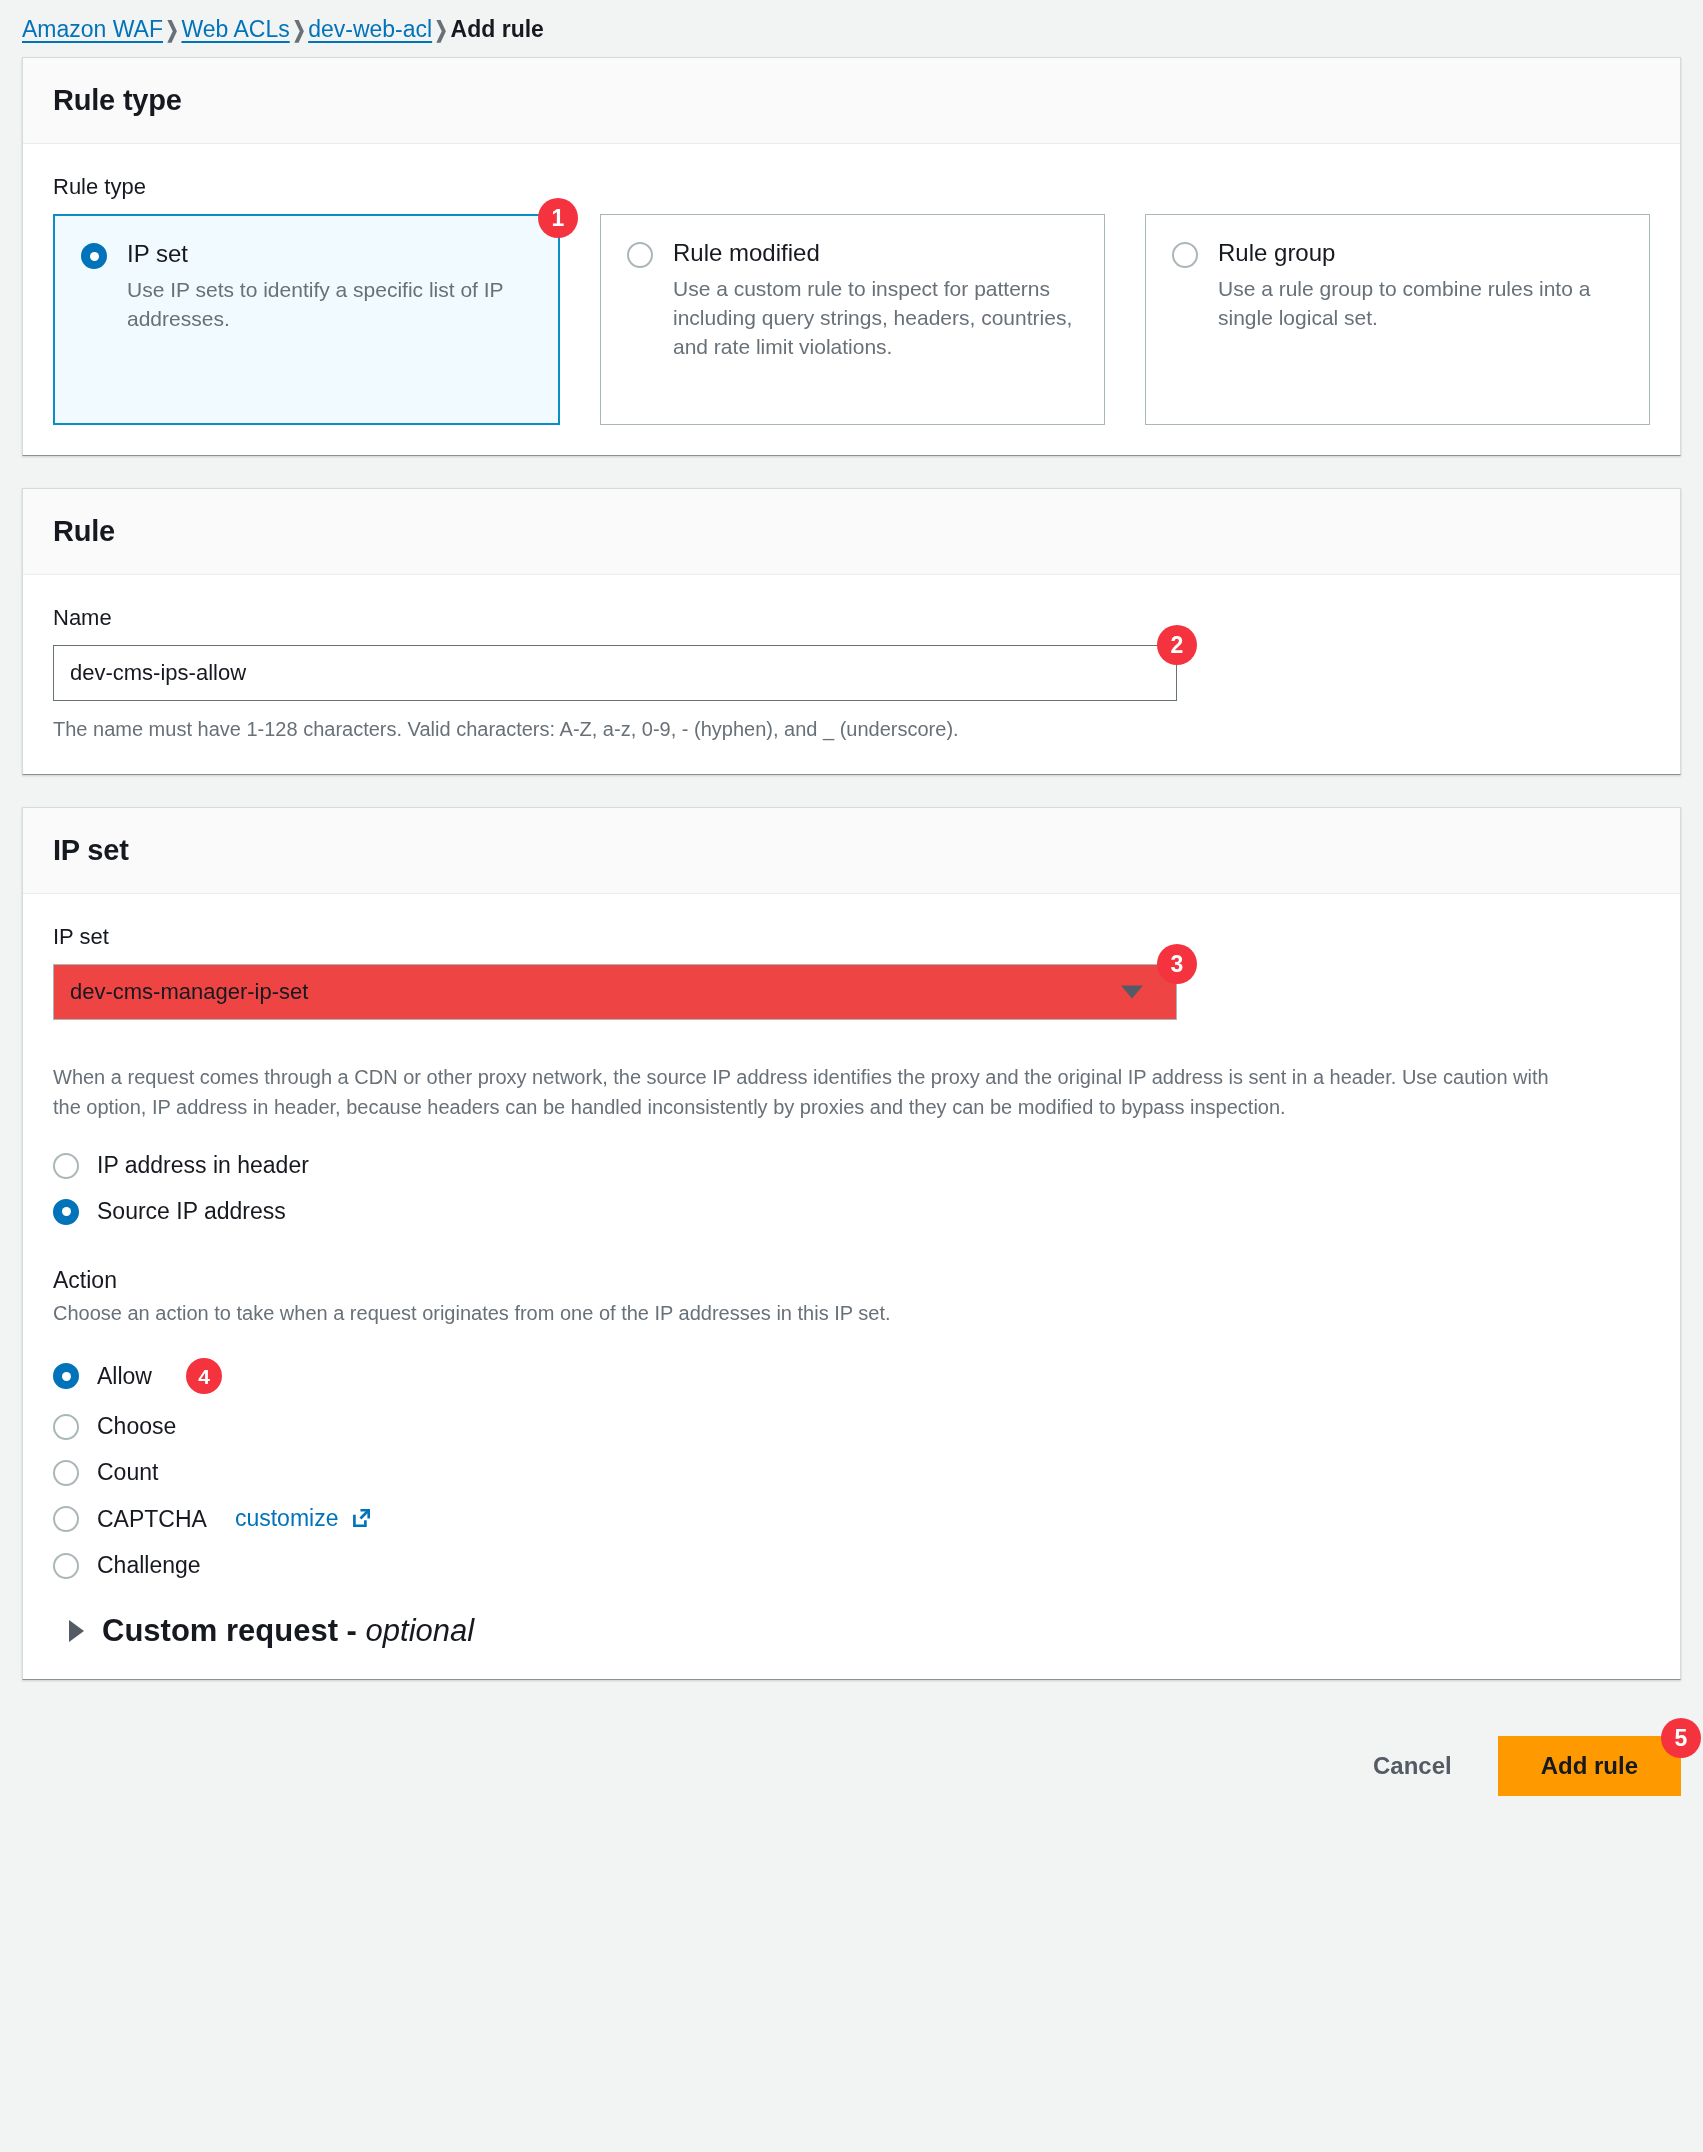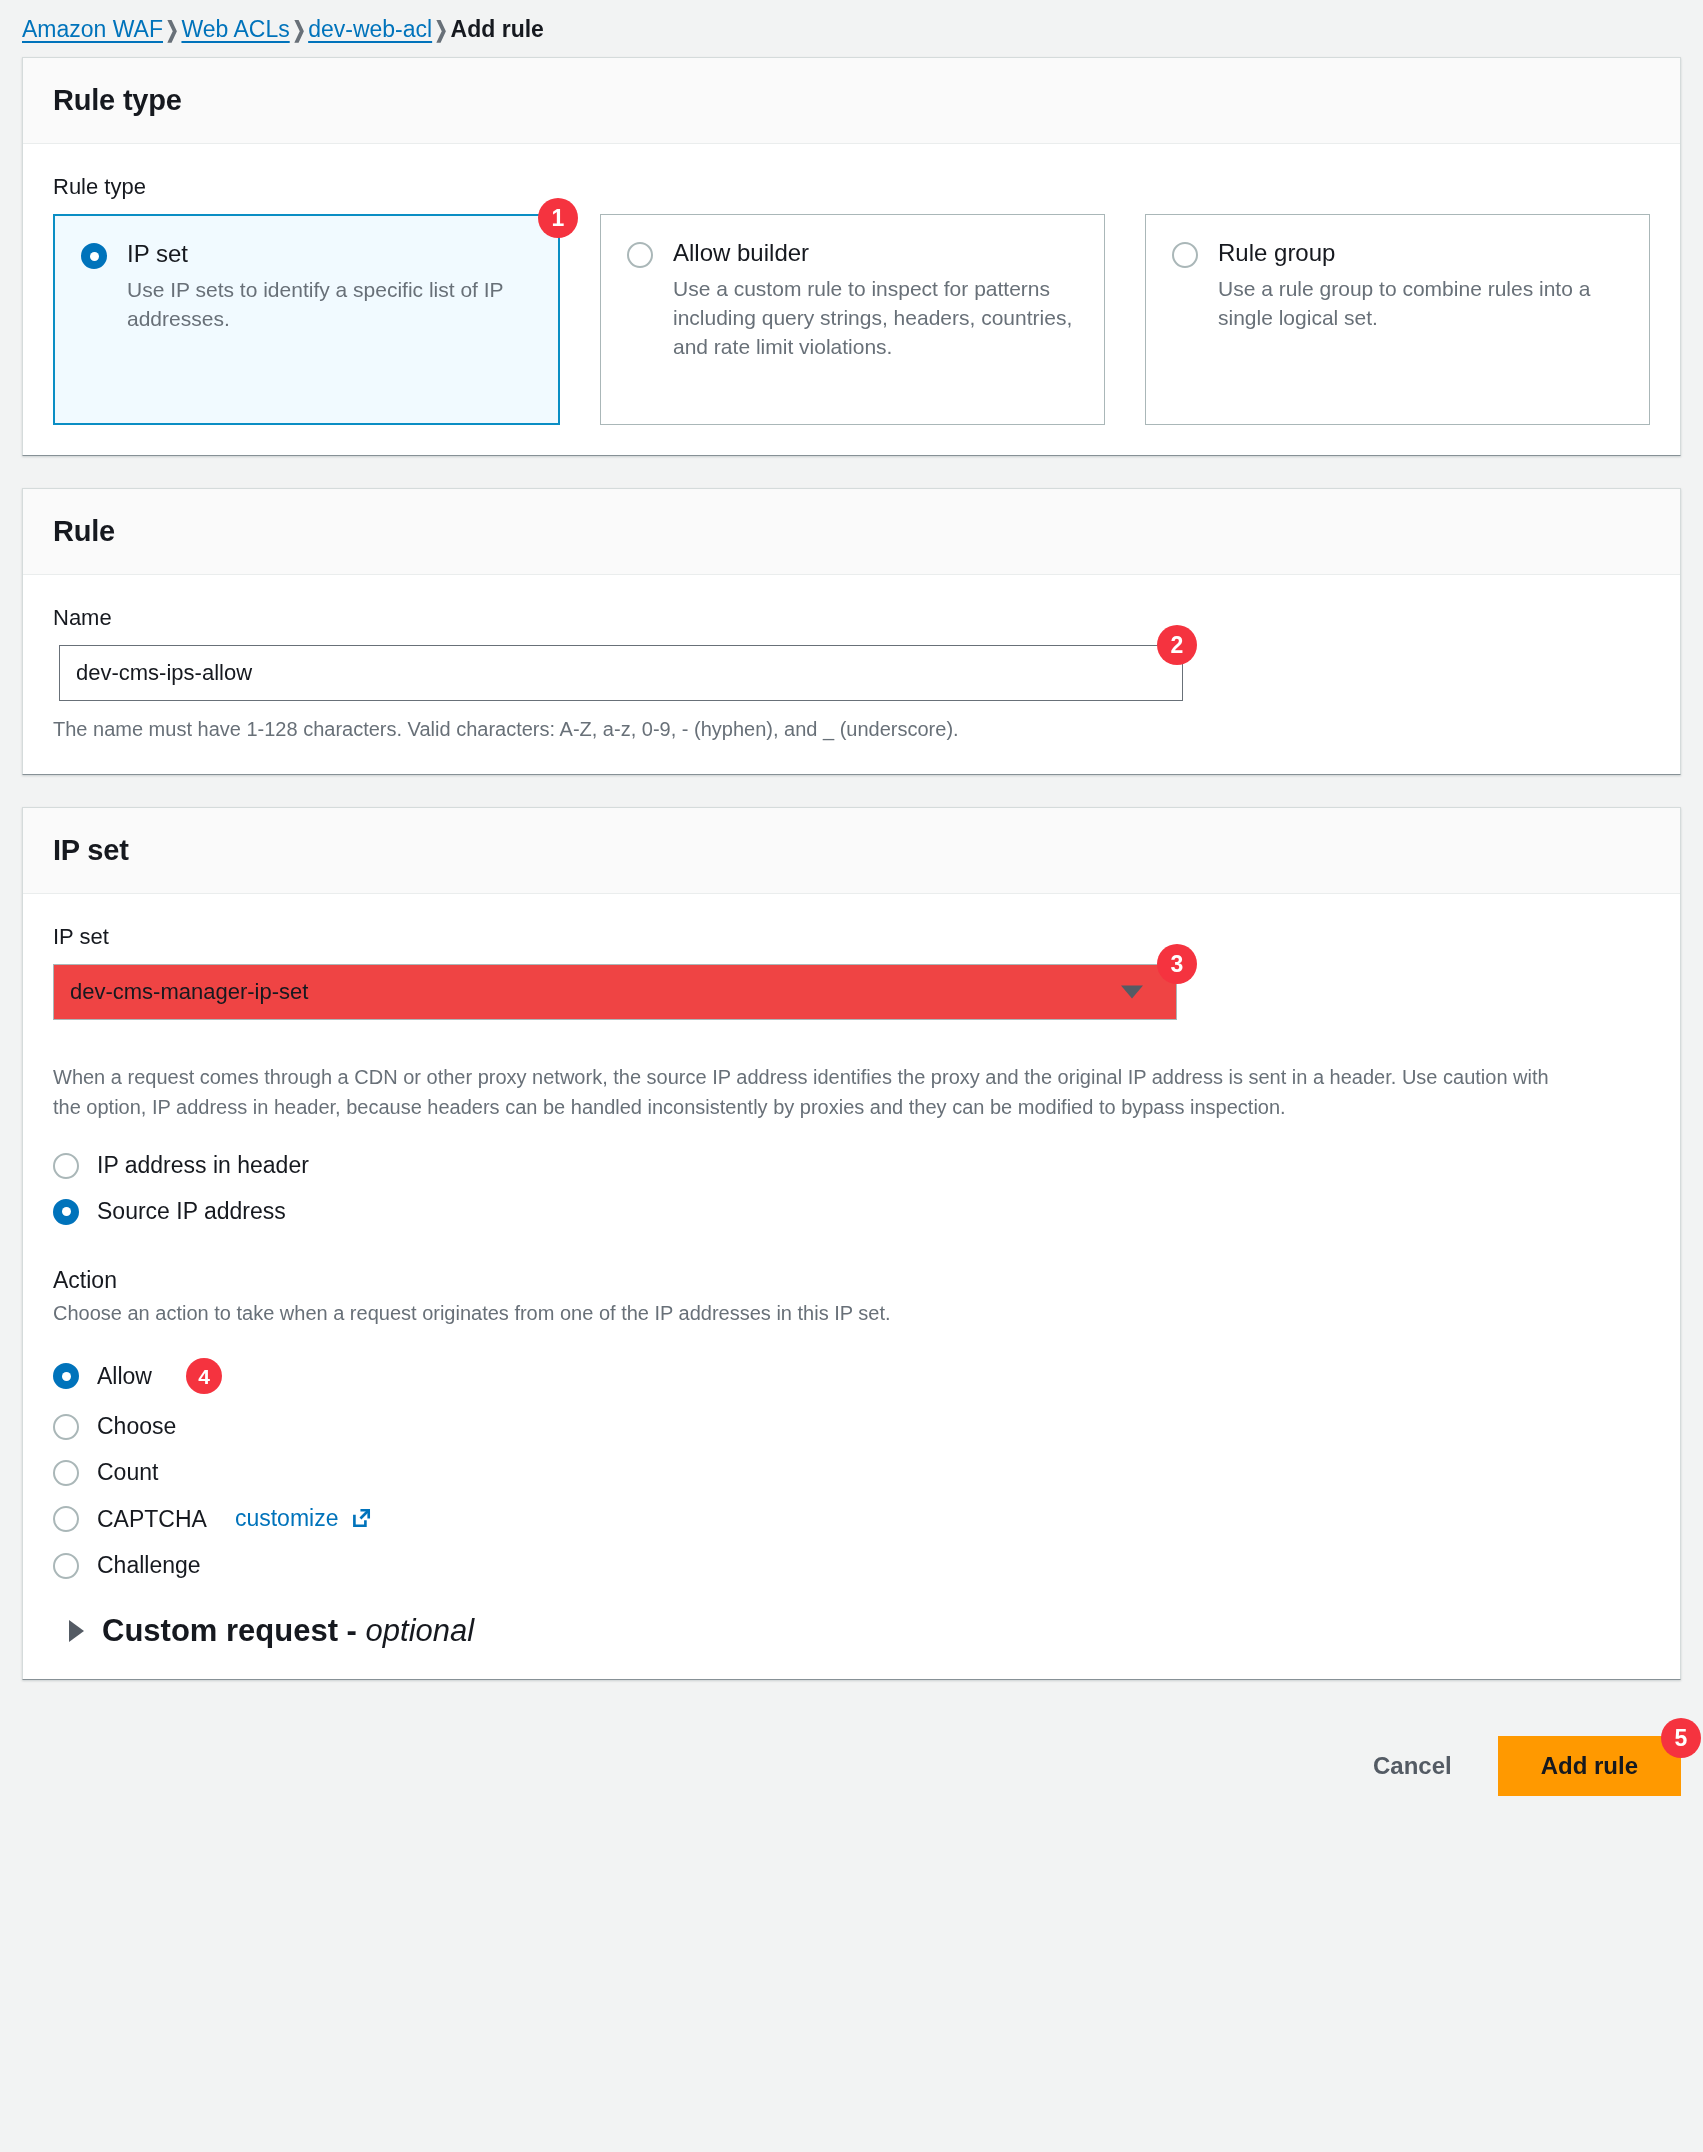--- a/index.html
+++ b/index.html
@@ -159,21 +159,20 @@
     max-width: 1124px;
     height: 56px;
     border: 1px solid #687078;
     background: #fff;
     font-size: 22px;
     color: #16191f;
     padding: 0 16px;
     font-family: "Liberation Sans", sans-serif;
     outline: none;
     display: block;
-    margin-left: 6px;
   }
   .select-wrap {
     position: relative;
     width: 100%;
     max-width: 1124px;
   }
   .select-box {
     width: 100%;
     height: 56px;
     border: 1px solid #aab7b8;
@@ -328,21 +327,21 @@
               <div class="tile-title">IP set</div>
               <div class="tile-desc">Use IP sets to identify a specific list of IP addresses.</div>
             </div>
           </div>
         </div>
 
         <div class="tile">
           <div class="tile-row">
             <span class="radio"></span>
             <div class="tile-texts">
-              <div class="tile-title">Allow builder</div>
+              <div class="tile-title">Rule modified</div>
               <div class="tile-desc">Use a custom rule to inspect for patterns including query strings, headers, countries, and rate limit violations.</div>
             </div>
           </div>
         </div>
 
         <div class="tile">
           <div class="tile-row">
             <span class="radio"></span>
             <div class="tile-texts">
               <div class="tile-title">Rule group</div>

